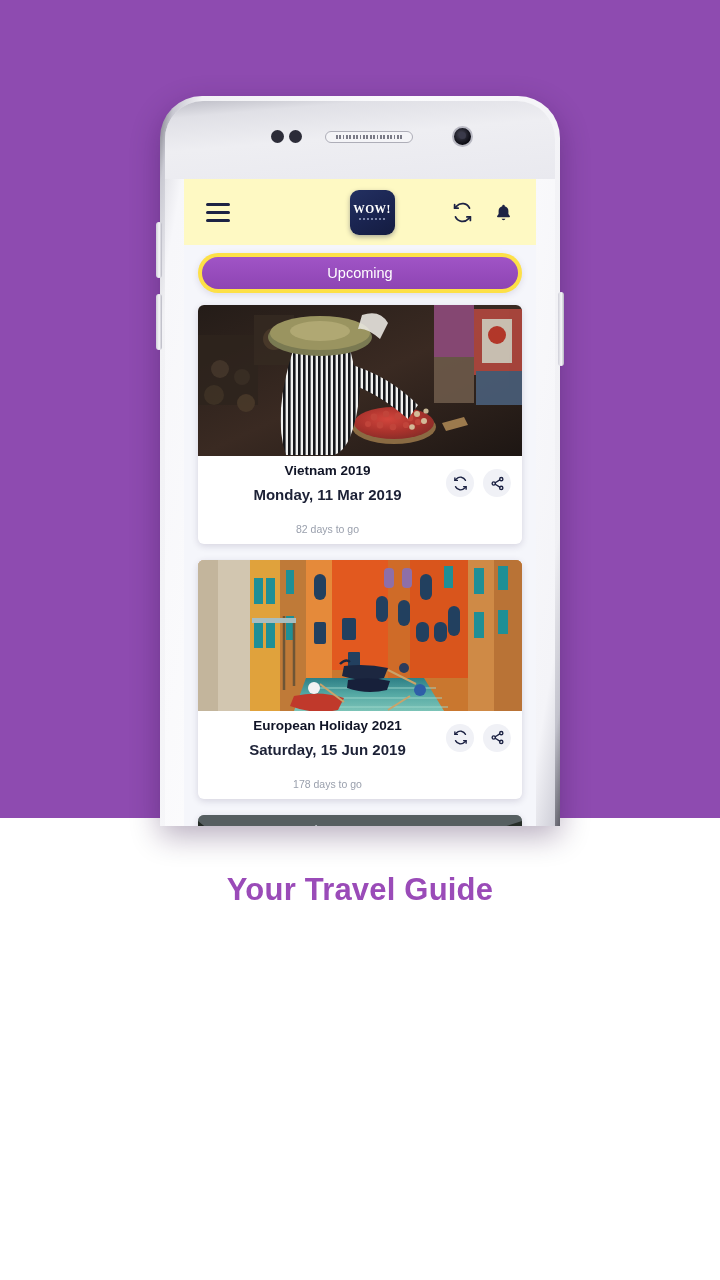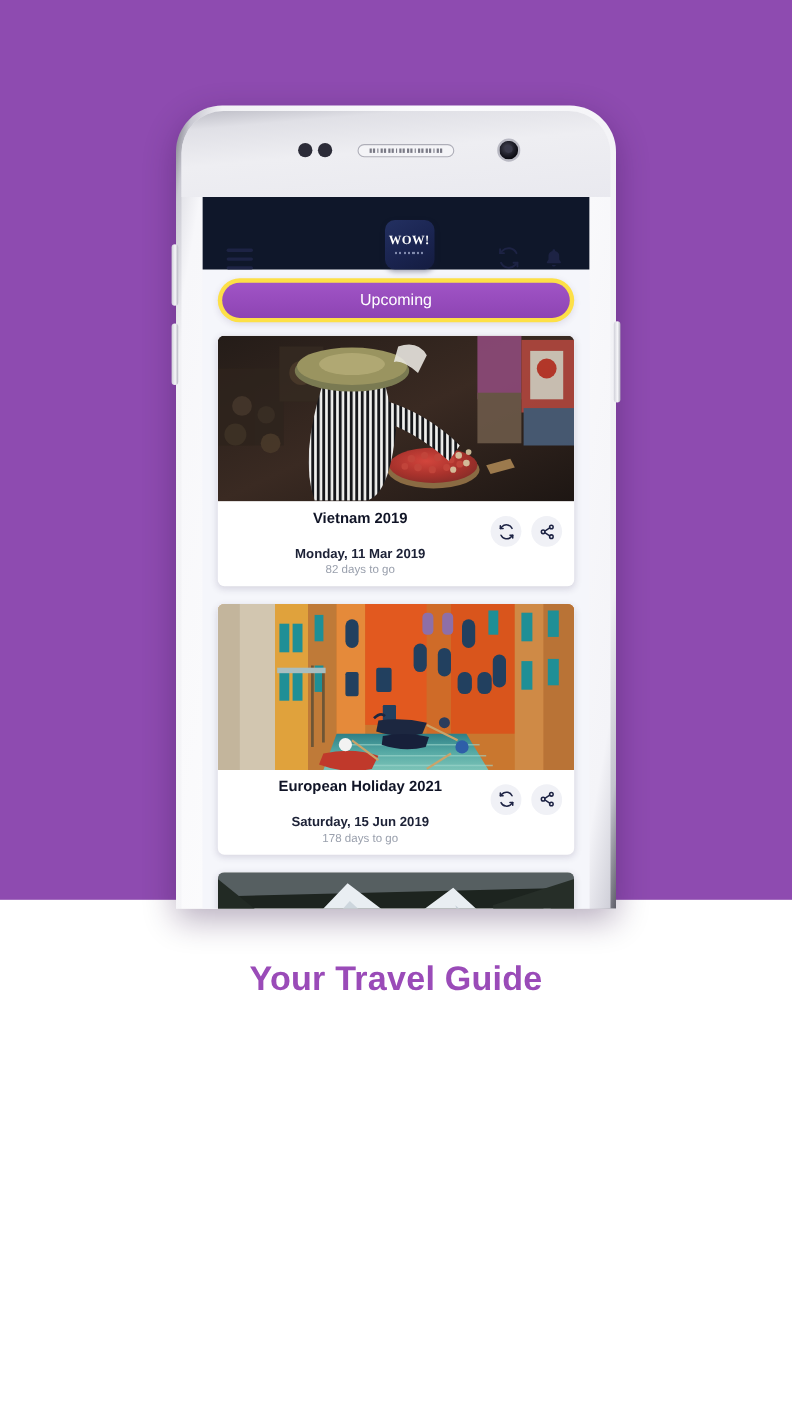--- a/index.html
+++ b/index.html
@@ -74,22 +74,22 @@
   .btn-power  { right:-4px; top:196px; height:74px; }
 
   
   .screen {
     position:absolute; left:24px; top:83px; width:352px; height:647px;
     background:#f5f6fb; overflow:hidden;
   }
   
   .appbar {
     position:absolute; left:0; top:0; width:352px; height:66px;
-    background:#0f172a;
-    display:flex; align-items:flex-end; padding:0 22px;
+    background:#fef9c3;
+    display:flex; align-items:center; padding:0 22px;
   }
   .hamburger { width:24px; display:flex; flex-direction:column; gap:5px; cursor:pointer; }
   .hamburger span { display:block; height:3px; border-radius:2px; background:#1d2344; }
   .logo-spacer { flex:1; }
   .applogo {
     width:45px; height:45px; border-radius:9px;
     background:linear-gradient(150deg,#233061 0%,#1a2450 55%,#141c40 100%);
     display:flex; flex-direction:column; align-items:center; justify-content:center;
     box-shadow:0 2px 5px rgba(20,25,60,.35);
   }
@@ -127,22 +127,22 @@
     background:#ffffff; overflow:hidden;
     box-shadow:0 2px 7px rgba(50,35,80,.16);
   }
   .card-photo { width:100%; height:151px; position:relative; overflow:hidden; }
   .card-photo svg { display:block; width:100%; height:100%; }
   .card-body {
     padding:7px 11px 9px; display:flex; align-items:flex-start;
   }
   .card-text { flex:1; min-width:0;text-align:center; }
   .card-title { font-size:13.5px; font-weight:700; color:#101426; line-height:1.25; }
-  .card-date  { font-size:12px; font-weight:700; color:#1c2136; margin-top:16px; }
-  .card-count { font-size:10.5px; color:#9aa0ad; margin-top:2px; }
+  .card-date  { font-size:15px; font-weight:700; color:#1c2136; margin-top:6px; }
+  .card-count { font-size:10.5px; color:#9aa0ad; margin-top:20px; }
   .card-actions { display:flex; gap:9px; align-items:center; padding-top:6px; }
   .round-btn {
     width:28px; height:28px; border-radius:50%;
     background:#f0f1f6; display:flex; align-items:center; justify-content:center;
     cursor:pointer;
   }
   .round-btn svg { width:15px; height:15px; }
 
   
   .caption { position:absolute; left:0; top:818px; width:720px; padding:54px 56px 0; text-align:center; }

